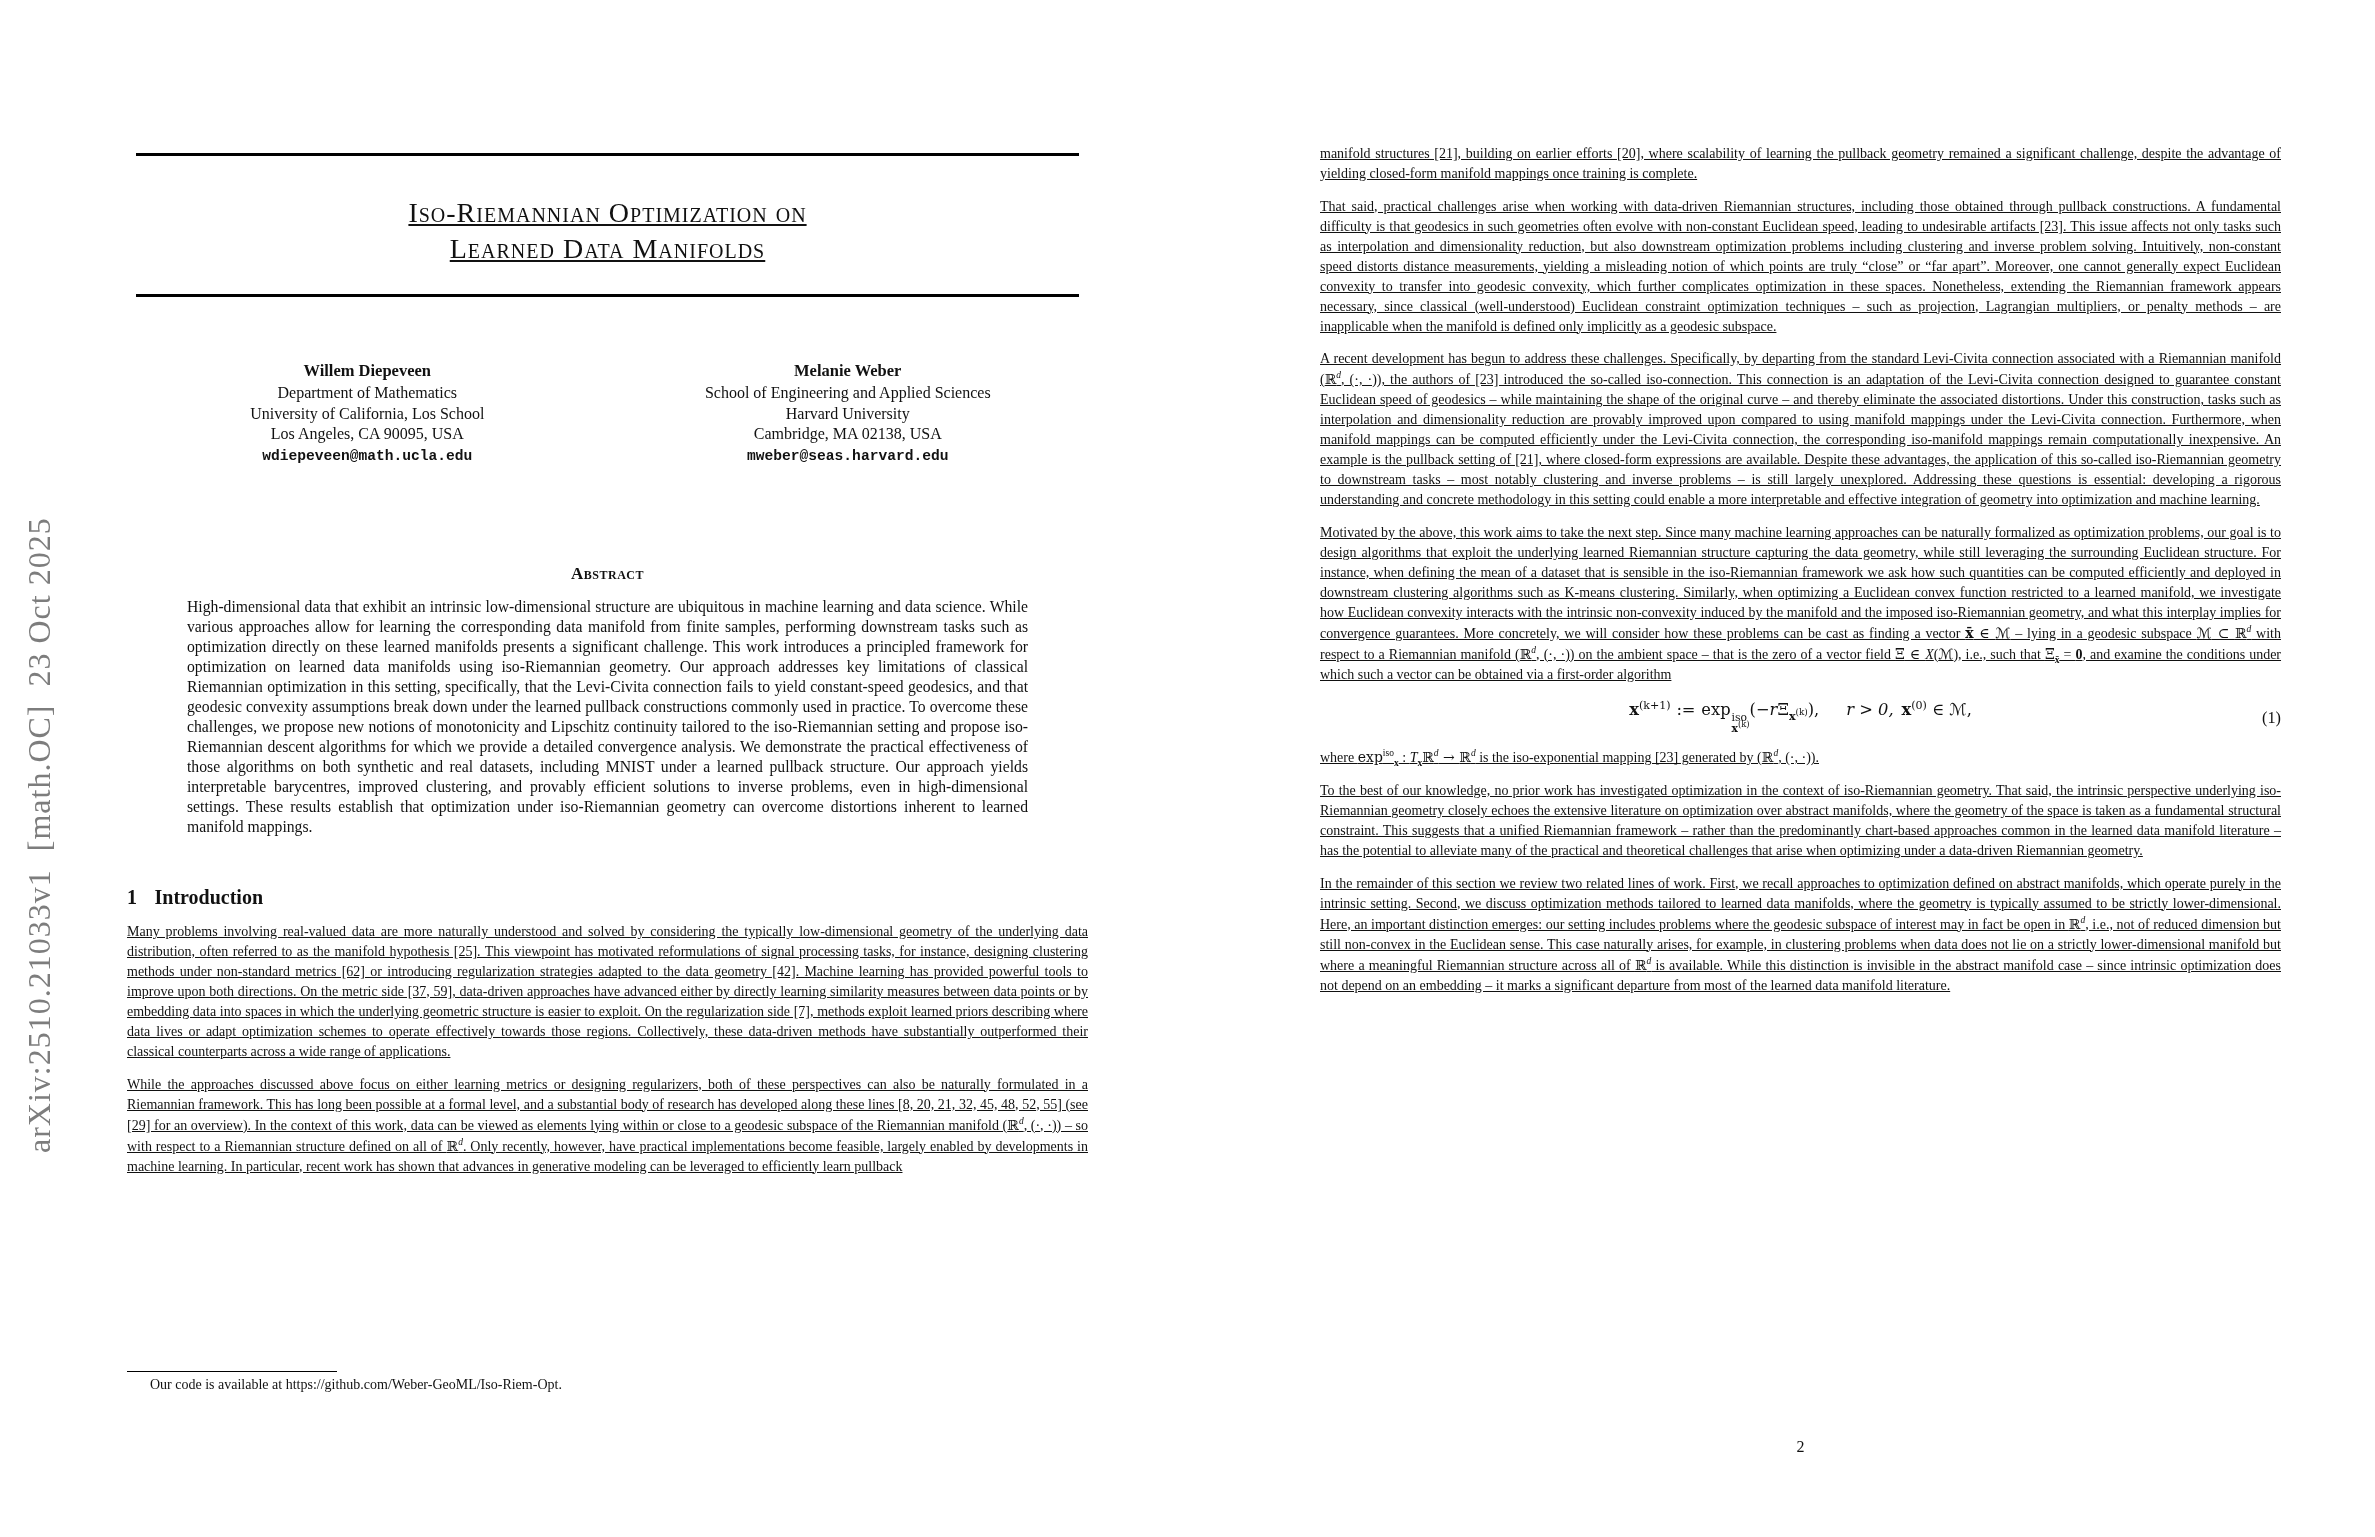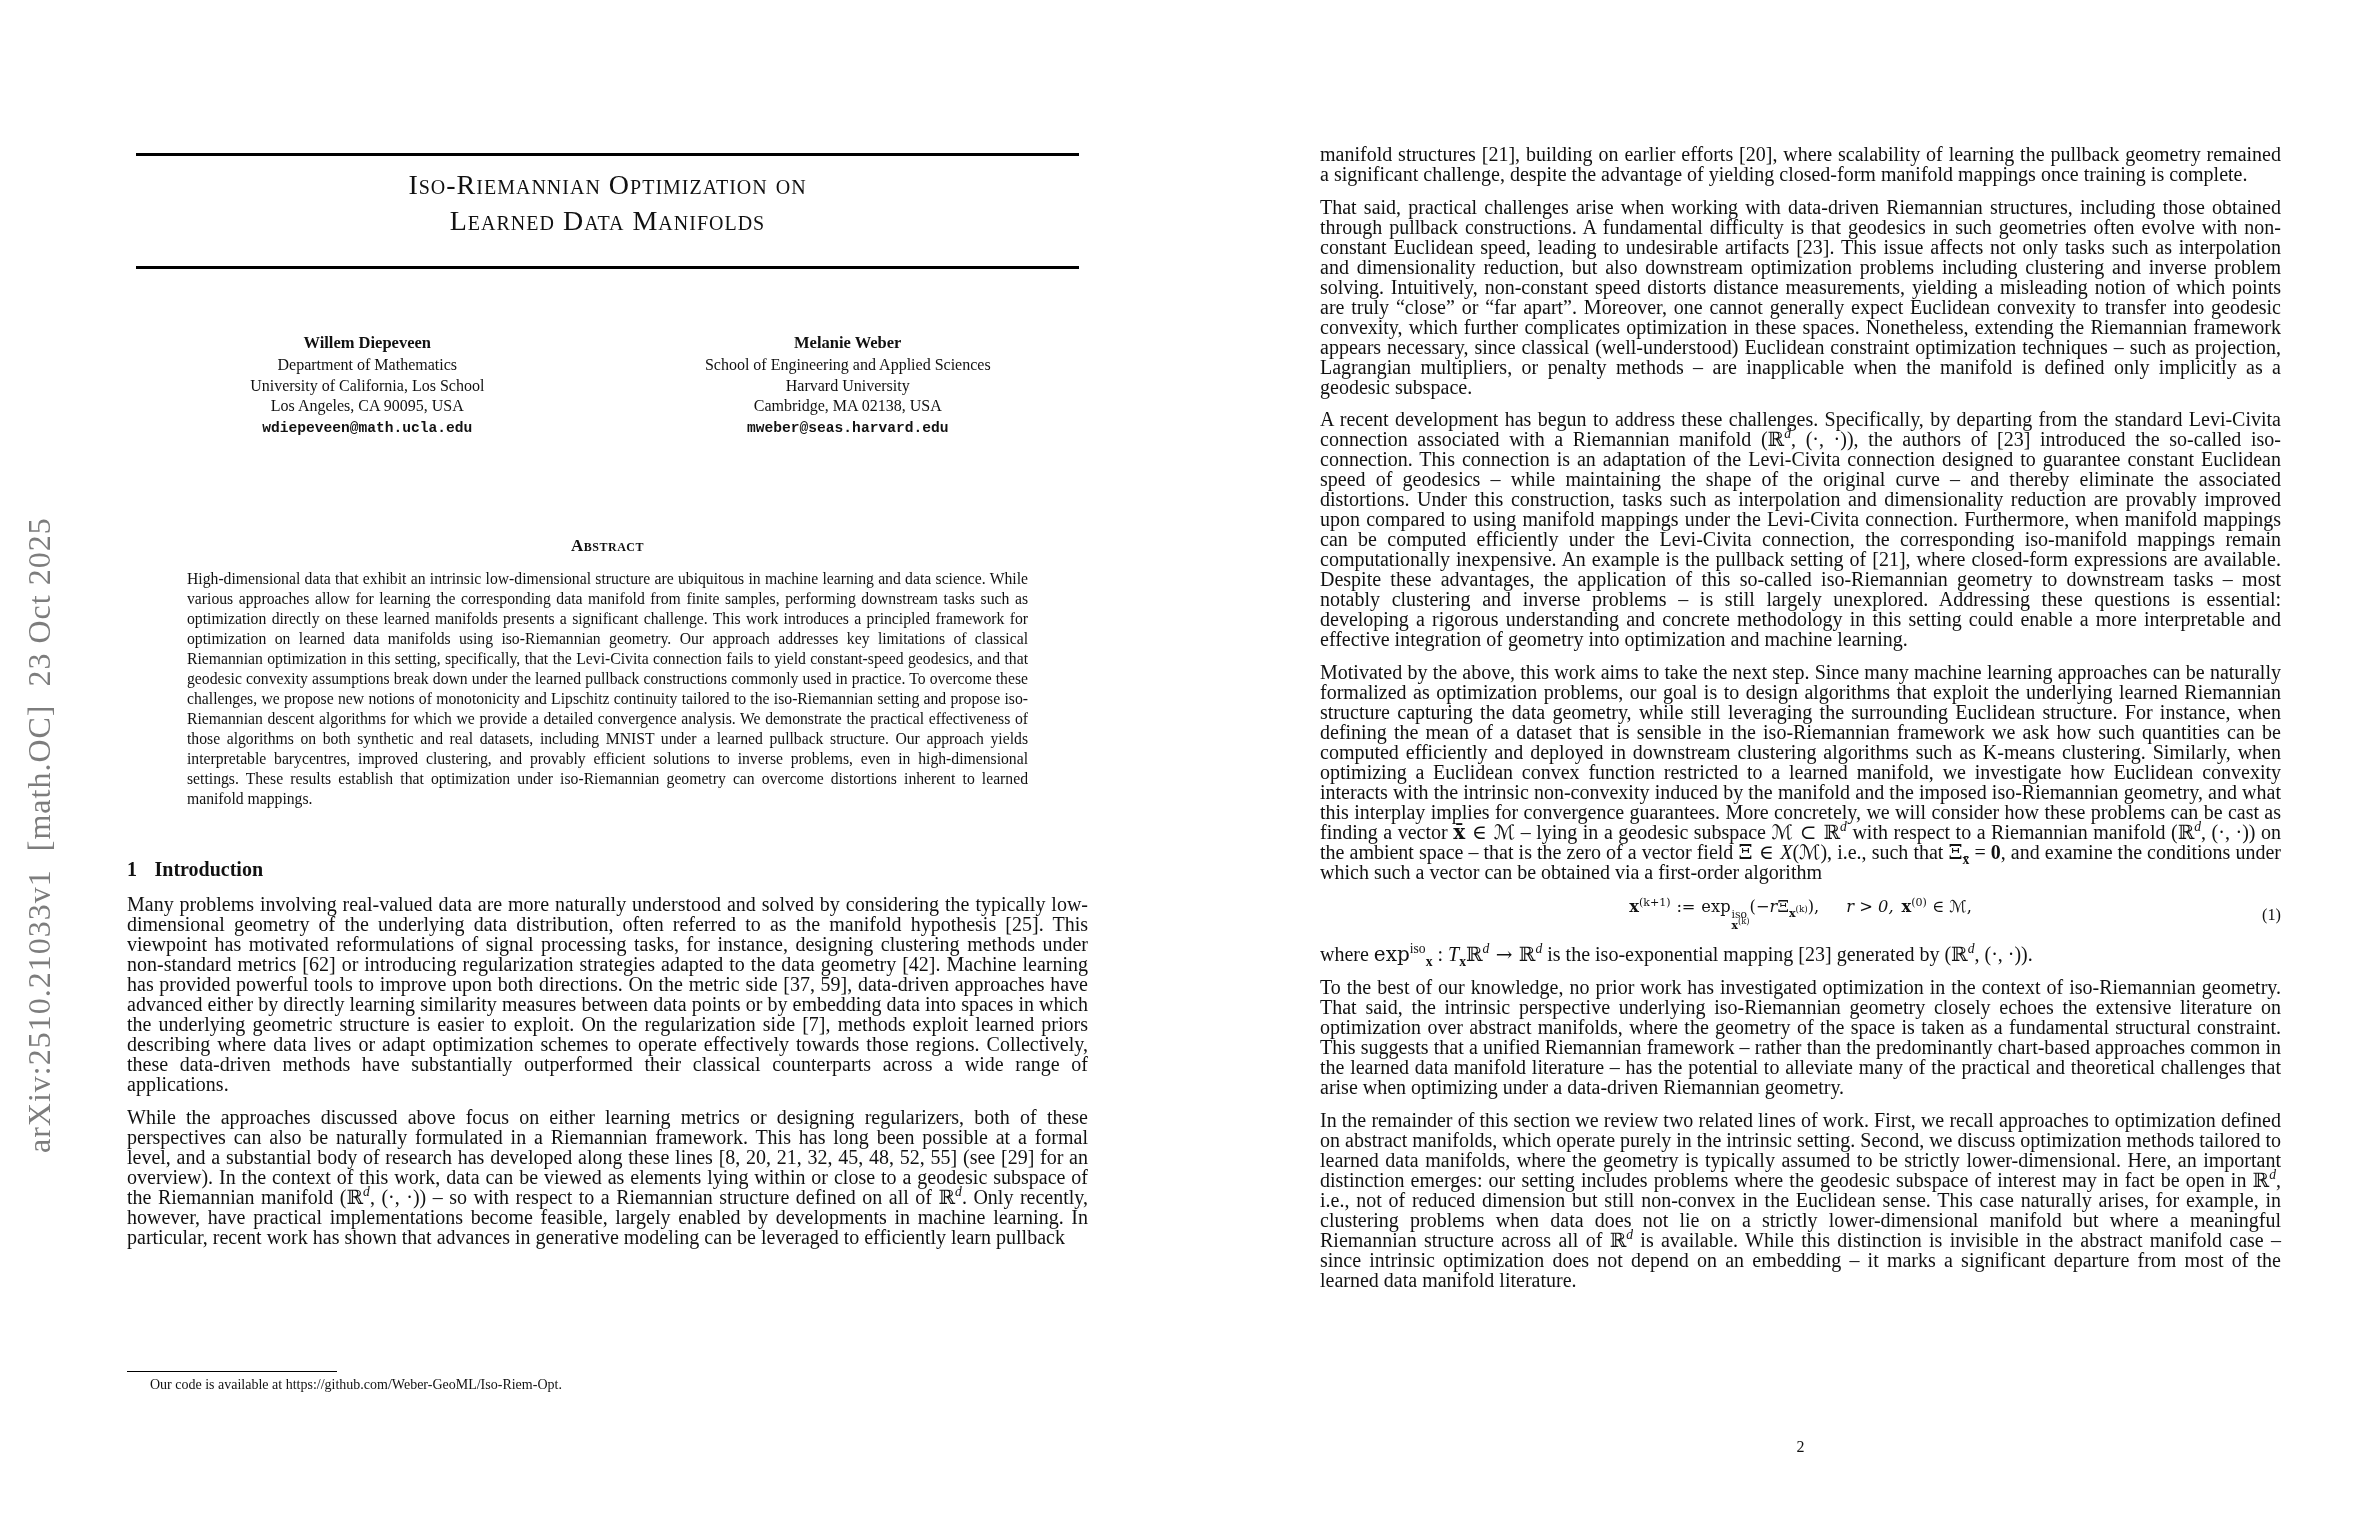--- a/index.html
+++ b/index.html
@@ -24,21 +24,21 @@
   }
 
   
   .page-left{position:absolute;left:127px;top:153px;width:961px;}
   .page-right{position:absolute;left:1320px;top:144px;width:961px;}
 
   
   .title-block{
     margin:0 8.7px;
     border-top:3.9px solid #000;border-bottom:3.9px solid #000;
-    padding:11px 0 27px 0;text-align:center;
+    padding:39px 0 27px 0;text-align:center;text-decoration:underline;
   }
   .paper-title{
     font-variant:small-caps;font-weight:normal;
     font-size:28px;line-height:36px;letter-spacing:1px;margin:0;
   }
 
   
   .authors{display:flex;margin-top:64px;}
   .author{flex:1;text-align:center;font-size:16px;line-height:20.4px;}
   .author .name{font-weight:bold;font-size:16.5px;margin-bottom:1.9px;}
@@ -54,21 +54,21 @@
     font-size:15.7px;line-height:20px;
   }
 
   
   .section-heading{font-size:20px;font-weight:bold;margin-top:49px;}
   .secgap{display:inline-block;width:17.5px;}
   .subsection-heading{font-size:17px;font-weight:bold;margin-top:25px;}
   .subgap{display:inline-block;width:13.6px;}
   p.body{
     margin:12.6px 0 0 0;text-align:justify;
-    font-size:20px;line-height:20px;
+    font-size:14px;line-height:20px;text-decoration:underline;
   }
   .page-right p.body:first-child{margin-top:0;}
 
   
   .footnote{position:absolute;left:127px;top:1371px;width:961px;}
   .footnote-rule{width:210px;border-top:1.5px solid #000;margin-bottom:4.9px;}
   .footnote-text{font-size:14px;padding-left:23px;}
 
   
   .eq-row{display:flex;align-items:center;margin:15.5px 0 5.8px 0;font-size:16.3px;}

